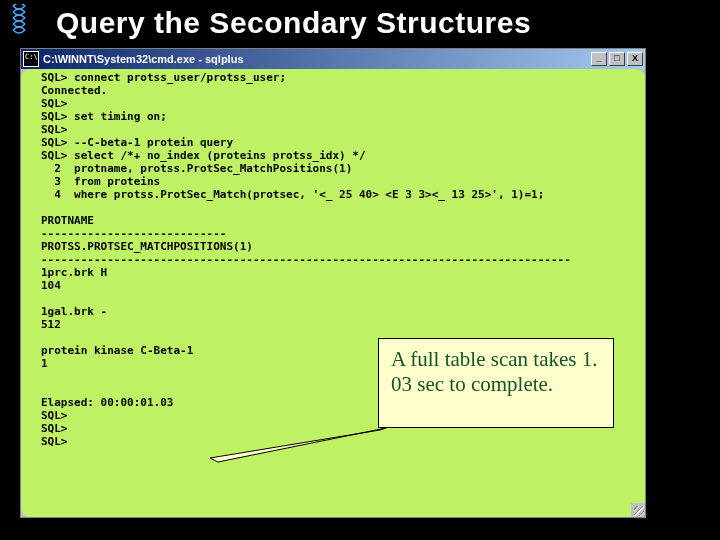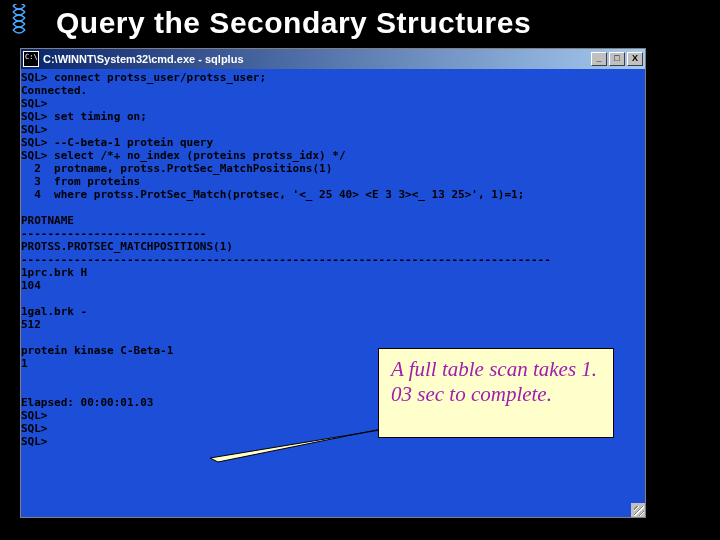--- a/index.html
+++ b/index.html
@@ -80,30 +80,31 @@
     border-color: #fff #404040 #404040 #fff;
     font-size: 9px;
     font-family: Arial;
     font-weight: bold;
     line-height: 10px;
     text-align: center;
     cursor: pointer;
   }
   .terminal {
     flex: 1;
-    background: #1d4ed8;
+    background: #bef264;
     font-family: "Lucida Console", monospace;
     font-size: 11px;
     line-height: 13px;
     color: #000;
-    padding: 2px 0;
+    padding: 2px 20px;
     font-weight: bold;
     white-space: pre;
     overflow: hidden;
     position: relative;
+    border-radius: 9px;
   }
   .resize-grip {
     position: absolute;
     right: 0;
     bottom: 0;
     width: 14px;
     height: 14px;
     background: #c0c0c0;
   }
   .resize-grip::before {
@@ -112,31 +113,30 @@
     right: 1px;
     bottom: 1px;
     width: 10px;
     height: 10px;
     background:
       linear-gradient(135deg, transparent 0 2px, #808080 2px 3px, #fff 3px 4px, transparent 4px 6px, #808080 6px 7px, #fff 7px 8px, transparent 8px 10px, #808080 10px 11px, #fff 11px 12px, transparent 12px);
   }
   .callout {
     position: absolute;
     left: 378px;
-    top: 348px;
+    top: 338px;
     width: 236px;
     height: 90px;
     background: #ffffcc;
     border: 1px solid #000;
     padding: 8px 12px;
     font-family: "Times New Roman", serif;
     font-size: 21px;
     line-height: 25px;
-    color: #a21caf;
-    font-style: italic;
+    color: #14532d;
   }
   .callout-pointer {
     position: absolute;
     left: 208px;
     top: 428px;
     width: 180px;
     height: 36px;
     pointer-events: none;
   }
 </style>

